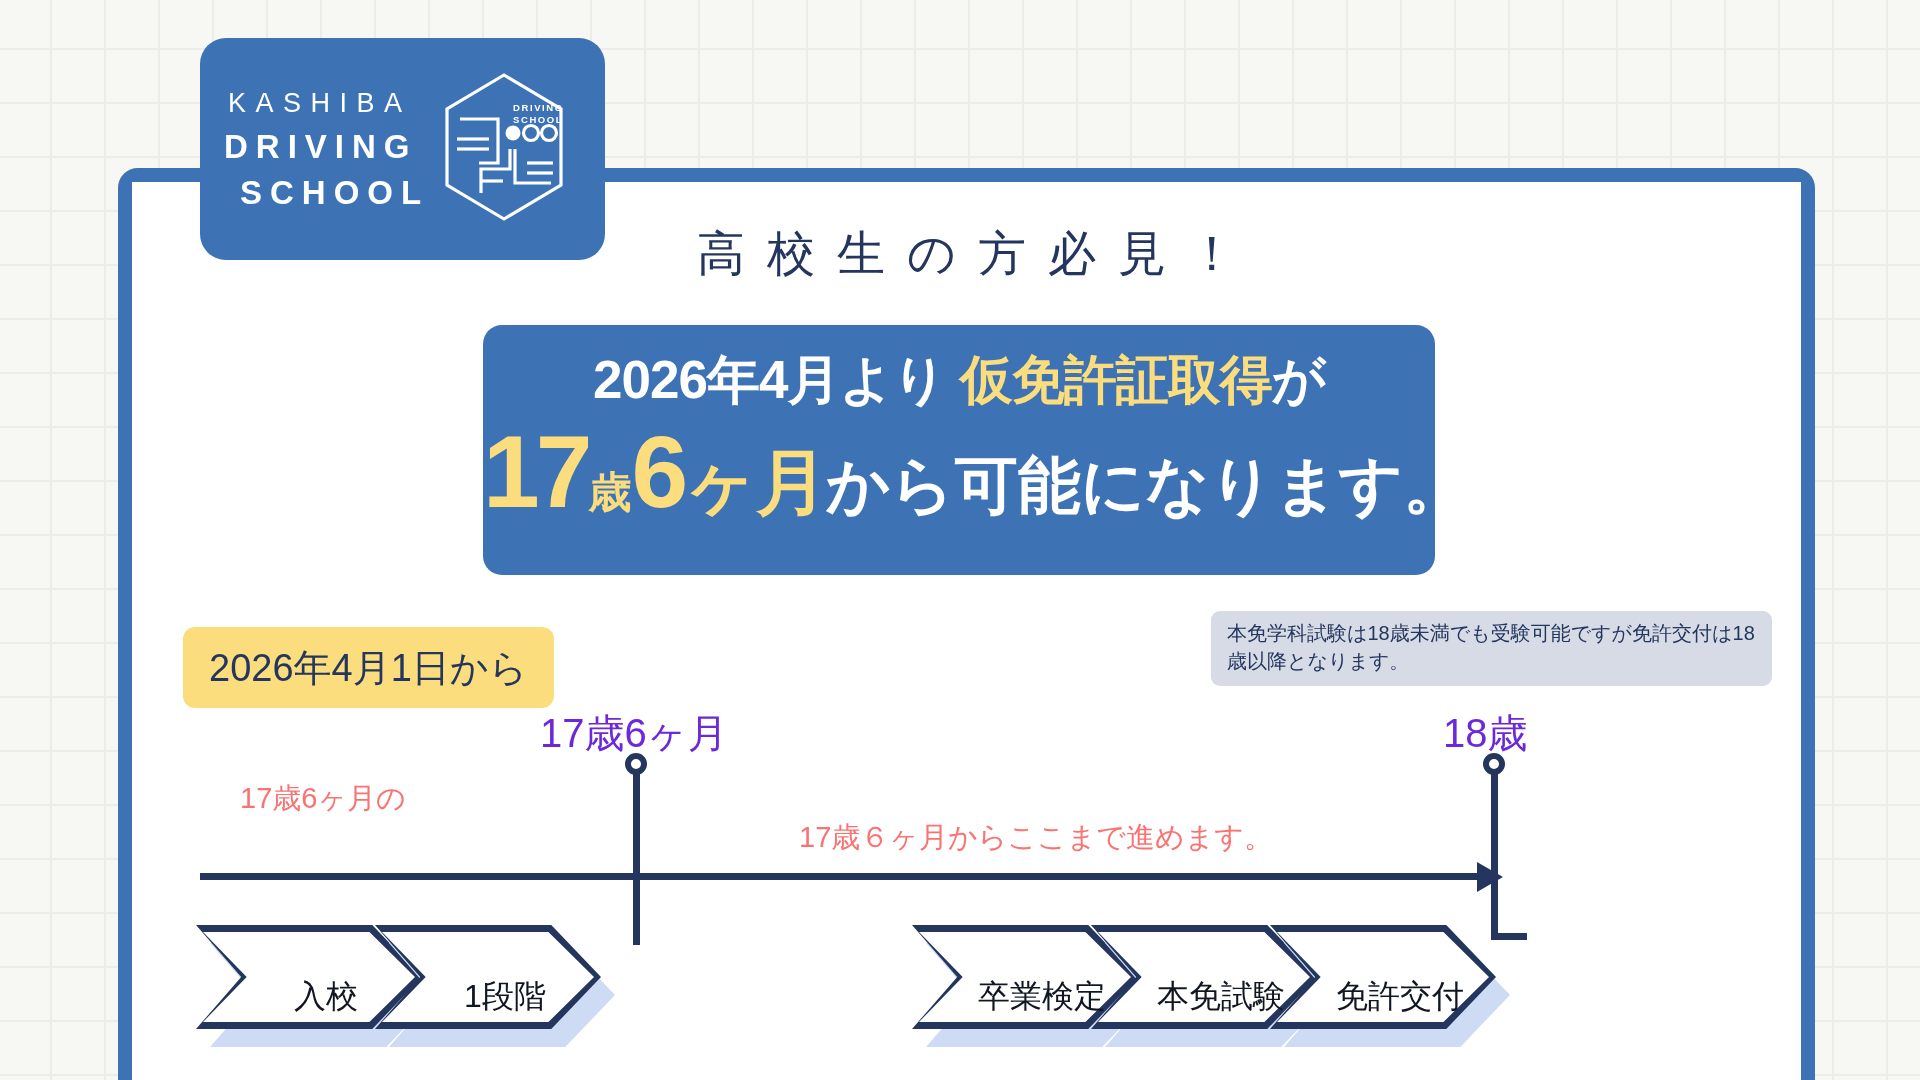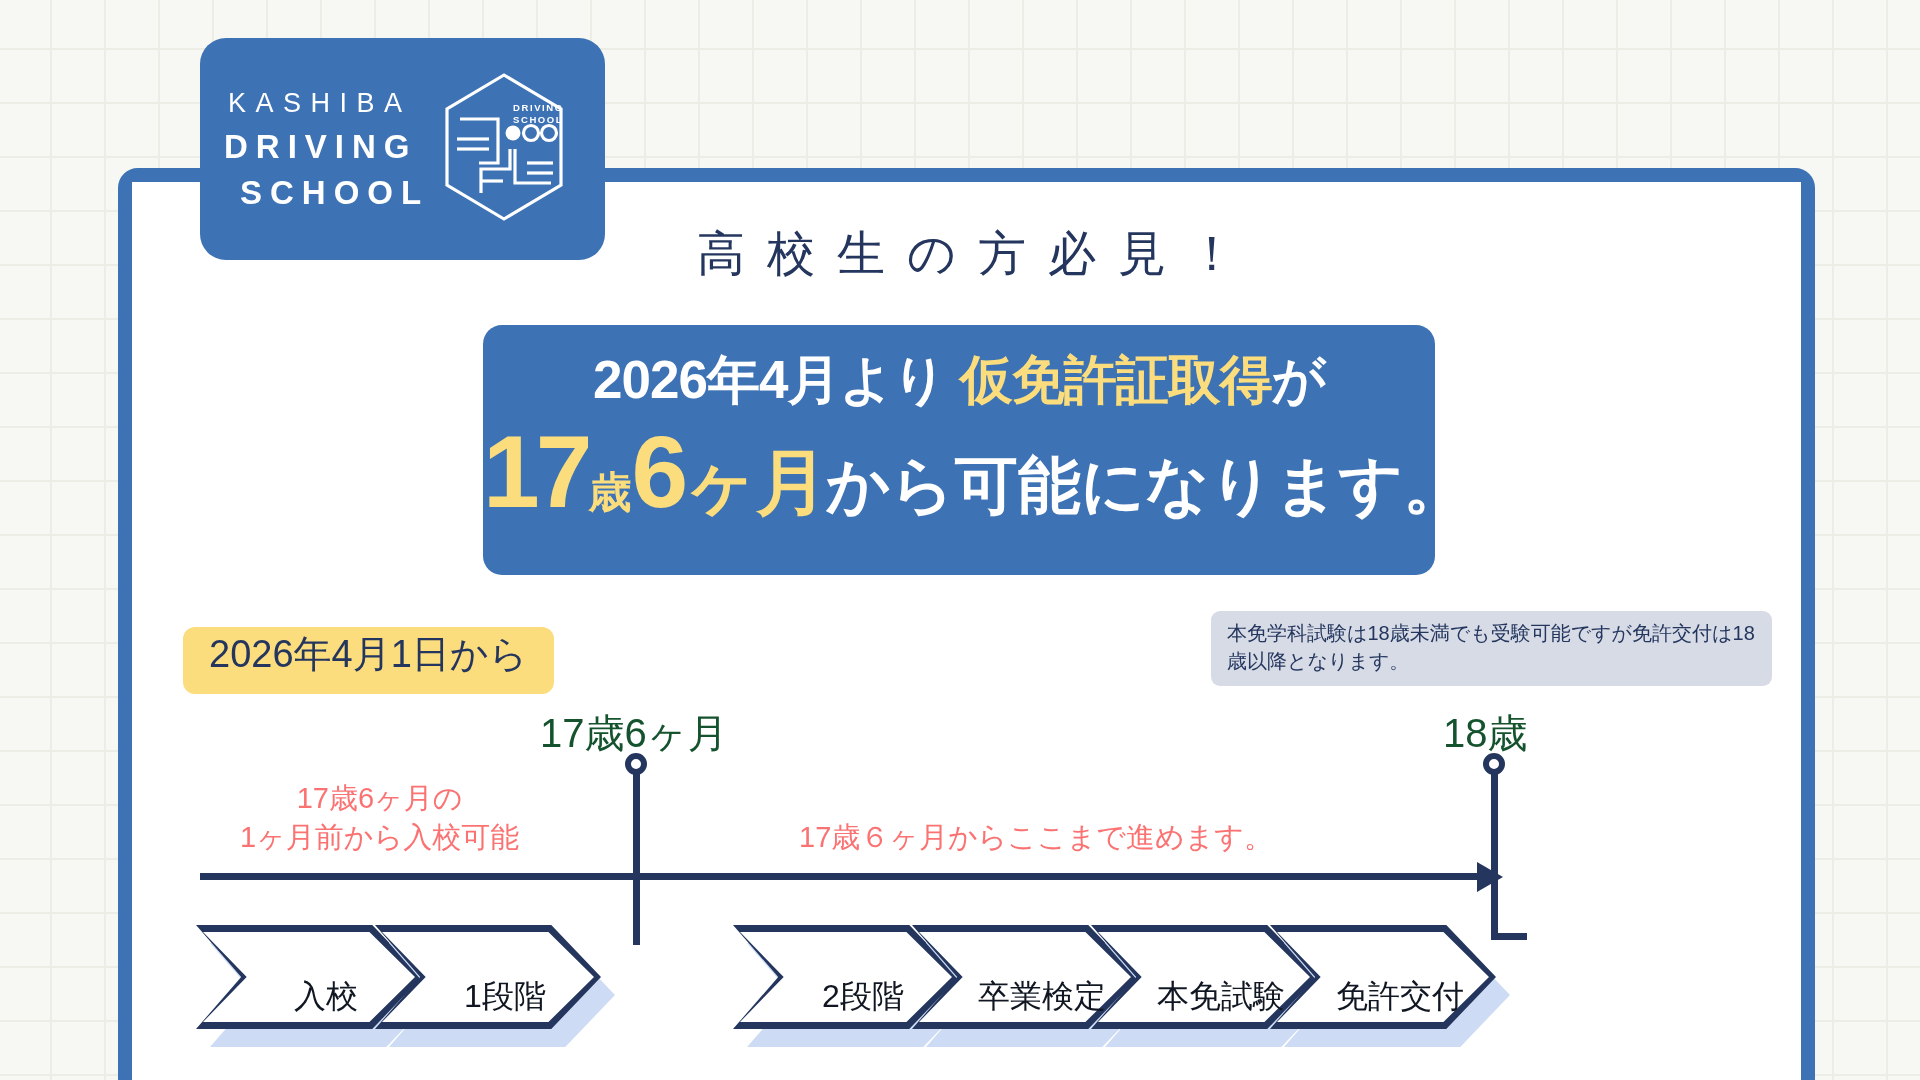--- a/index.html
+++ b/index.html
@@ -84,42 +84,42 @@
   .mid{ font-size:72px; letter-spacing:-2px; }
   .sml{ font-size:43px; }
   .tailw{ font-size:63px; }
   
   #date-badge{
     position:absolute;
     left:183px; top:627px;
     background:#fbdd7d;
     color:#24365e;
     font-size:38px;
-    padding:2px 26px 14px 26px;
+    padding:16px 26px 14px 26px;
     border-radius:12px;
     z-index:4;
     white-space:nowrap;
   }
   
   #note-box{
     position:absolute;
     left:1211px; top:611px;
     width:561px;
     background:#d7dbe6;
     color:#24365e;
     border-radius:9px;
     padding:9px 14px 11px 16px;
     font-size:20px;
     line-height:1.38;
     z-index:4;
   }
   
   .tl-label{
     position:absolute;
-    color:#14532d;
+    color:#6d28d9;
     font-size:40px;
     z-index:5;
     white-space:nowrap;
   }
   #tl-label-1{ left:540px; top:706px; }
   #tl-label-2{ left:1443px; top:706px; }
   
   .tl-dot{
     position:absolute;
     width:22px; height:22px;
@@ -278,40 +278,34 @@
 
 <div class="tl-vline" id="vline-1"></div>
 <div class="tl-vline" id="vline-2"></div>
 <div id="vline-2-h"></div>
 
 <div id="tl-axis"></div>
 <div id="tl-arrow"></div>
 
 <div class="red-note" id="red-left">
   <div>17歳6ヶ月の</div>
-  <div>1ヶ月前から入校可能</div>
 </div>
 <div class="red-note" id="red-mid">17歳６ヶ月からここまで進めます。</div>
 
 <div id="steps">
   <div class="step" style="left:0px">
     <div class="sh"></div>
     <div class="ol"></div>
     <div class="lbl">入校</div>
   </div>
   <div class="step" style="left:179px">
     <div class="sh"></div>
     <div class="ol"></div>
     <div class="lbl">1段階</div>
   </div>
-  <div class="step" style="left:537px">
-    <div class="sh"></div>
-    <div class="ol"></div>
-    <div class="lbl">2段階</div>
-  </div>
   <div class="step" style="left:716px">
     <div class="sh"></div>
     <div class="ol"></div>
     <div class="lbl">卒業検定</div>
   </div>
   <div class="step" style="left:895px">
     <div class="sh"></div>
     <div class="ol"></div>
     <div class="lbl">本免試験</div>
   </div>

